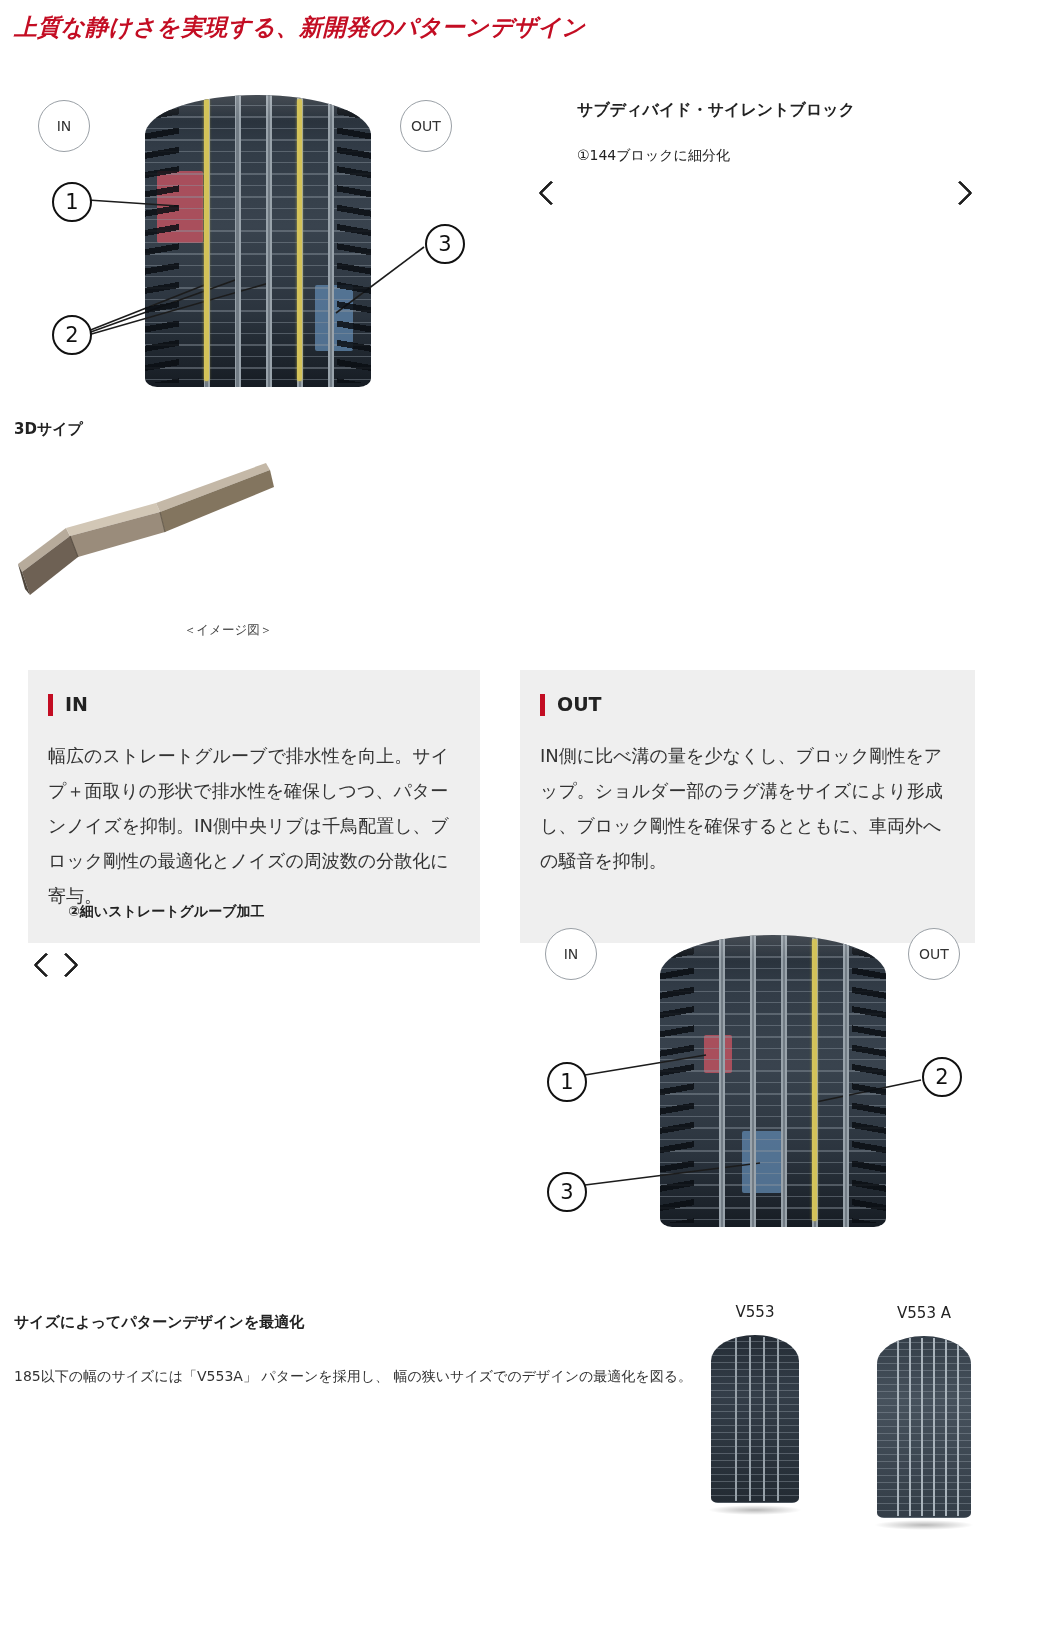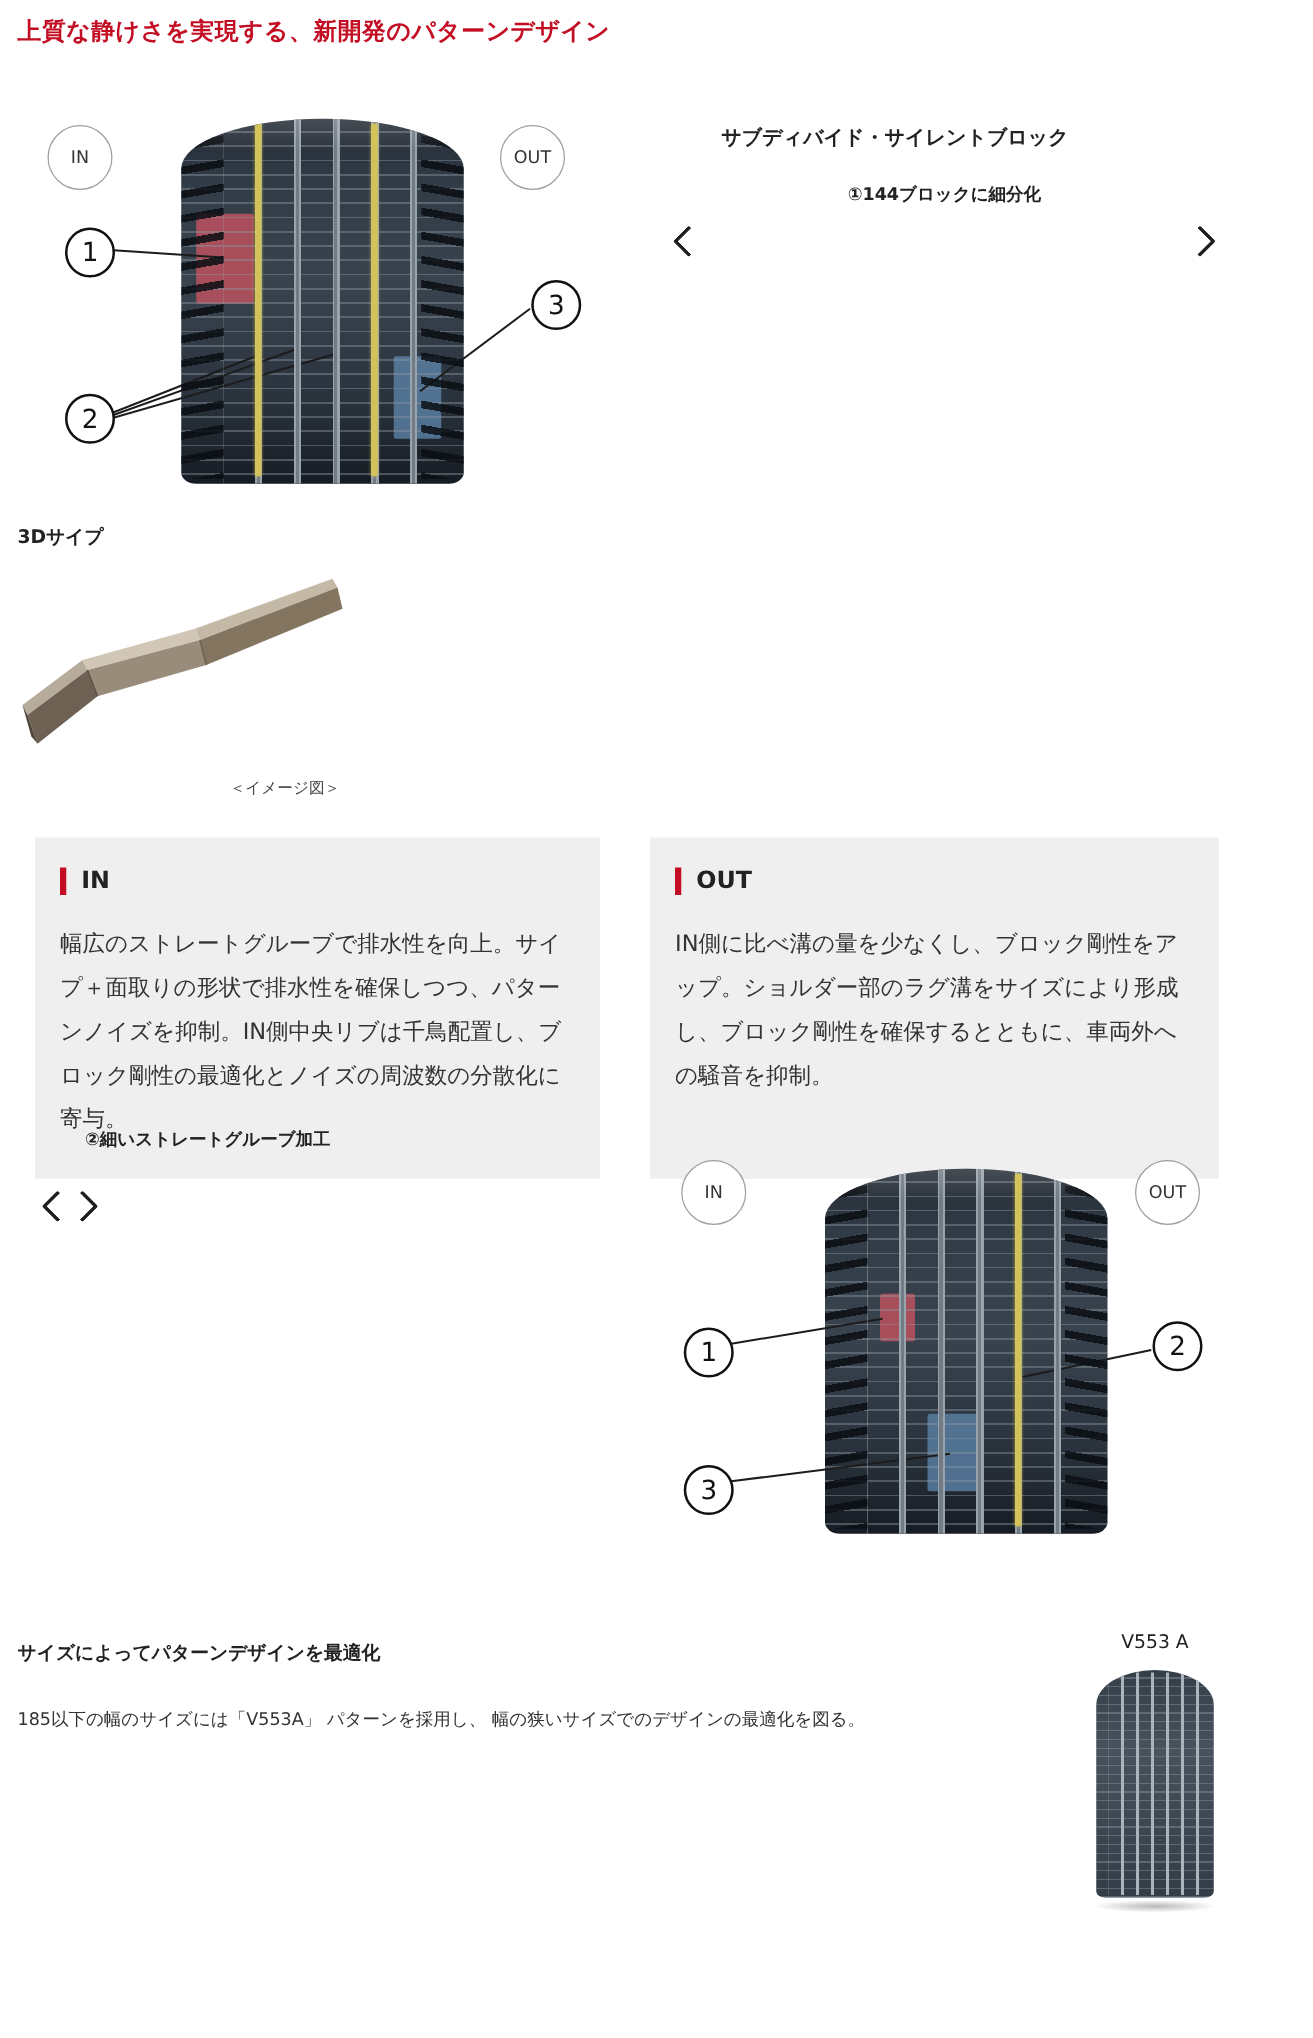--- a/index.html
+++ b/index.html
@@ -1,22 +1,22 @@
 <!DOCTYPE html>
 <html><head>
 <meta charset="utf-8">
 <style>
   html,body { margin:0; padding:0; background:#fff; }
   body { font-family:"DejaVu Sans","Liberation Sans",sans-serif; color:#333; }
   .page { position:relative; width:1050px; height:1630px; overflow:hidden; background:#fff; }
 
   
-  .page-title { position:absolute; left:14px; top:12px; margin:0; font-size:19px; font-weight:bold; color:#c30d23; letter-spacing:.5px; }
+  .page-title { position:absolute; left:14px; top:12px; margin:0; font-size:23px; font-weight:bold; color:#c30d23; letter-spacing:.5px;font-style:italic; }
   .c1-heading { margin:0; font-size:16px; font-weight:bold; color:#222; }
-  .c1-sub { margin:26px 0 12px 0; font-size:14px; font-weight:bold; color:#222;text-align:center; }
+  .c1-sub { margin:26px 0 12px 0; font-size:14px; font-weight:normal; color:#222; }
   .body-text { margin:0; font-size:14px; line-height:1.9; color:#333; }
   .sipe-heading { position:absolute; left:14px; top:420px; margin:0; font-size:15px; font-weight:bold; color:#222; }
   .size-heading { margin:0; font-size:15px; font-weight:bold; color:#222; }
 
   
   .chev { width:26px; height:40px; display:flex; align-items:center; justify-content:center; cursor:pointer; flex:0 0 26px; }
   .arrow { width:15px; height:15px; border-top:3.5px solid #1f1f1f; border-right:3.5px solid #1f1f1f; border-radius:2px; }
   .arrow.left { transform:rotate(-135deg); margin-left:6px; }
   .arrow.right { transform:rotate(45deg); margin-right:6px; }
 
@@ -229,20 +229,28 @@
     </div>
     <div class="callout" style="left:392px; top:152px;">
       <span>2</span>
     </div>
   </div>
 
   <div class="size-section">
     <h2 class="size-heading">サイズによってパターンデザインを最適化</h2>
     <p class="body-text size-body">185以下の幅のサイズには「V553A」 パターンを採用し、 幅の狭いサイズでのデザインの最適化を図る。</p>
 
+    <figure class="mini" style="left:703px; top:8px; width:104px;">
+      <figcaption>V553</figcaption>
+      <div class="mini-tire a">
+        <div class="m-sipes"></div>
+        <div class="m-grooves"></div>
+      </div>
+      <div class="m-shadow"></div>
+    </figure>
 
     <figure class="mini" style="left:868px; top:9px; width:112px;">
       <figcaption>V553 A</figcaption>
       <div class="mini-tire b">
         <div class="m-sipes"></div>
         <div class="m-grooves"></div>
       </div>
       <div class="m-shadow"></div>
     </figure>
   </div>

